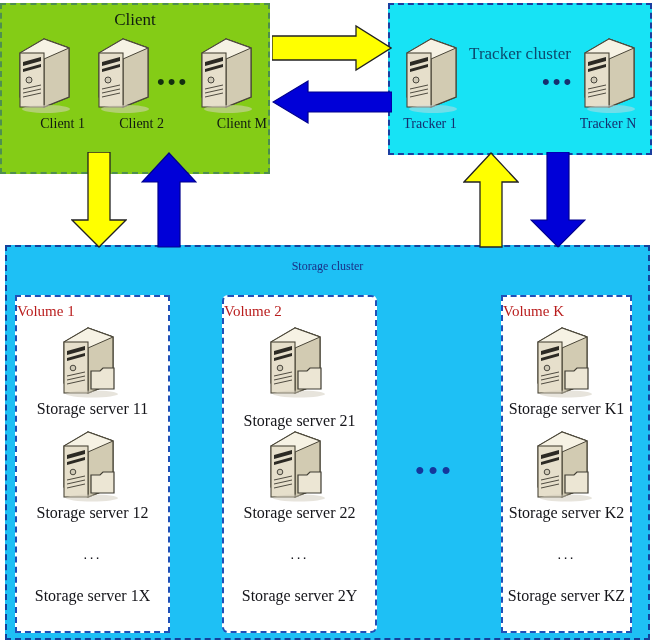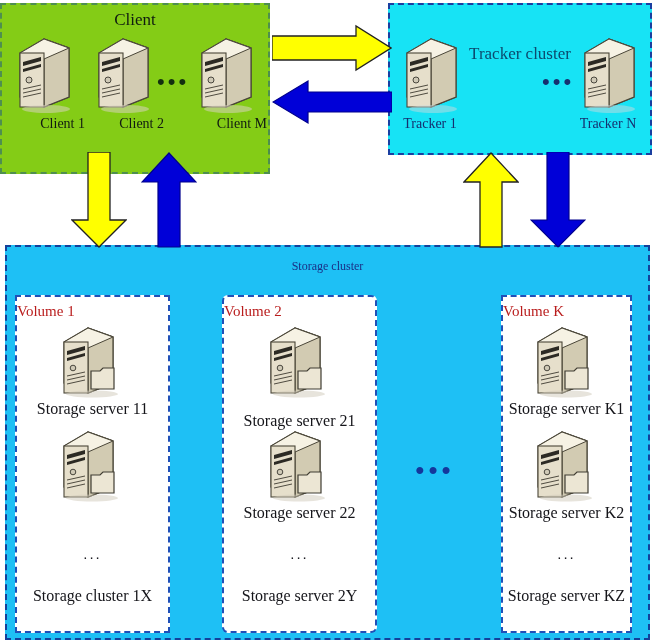--- a/index.html
+++ b/index.html
@@ -254,22 +254,23 @@
           <polygon points="10,17 34,3 59,12 34,23" fill="#f6f2e4" stroke="#4a4638" stroke-width="1"></polygon>
           <rect x="10" y="17" width="24" height="51" fill="#e6dfcb" stroke="#4a4638" stroke-width="1.1"></rect>
           <polygon points="13,26 31,21 31,25 13,30" fill="#2c2a24"></polygon>
           <polygon points="13,33 31,28 31,31 13,36" fill="#2c2a24"></polygon>
           <circle cx="19" cy="43" r="2.8" fill="#cfc9b6" stroke="#3a3830" stroke-width="0.9"></circle>
           <path d="M13,51 L31,47 M13,55 L31,51 M13,59 L31,55" stroke="#3d3a30" stroke-width="0.9" fill="none"></path>
           <path d="M37,46 L46,46 L49,43 L60,43 L60,64 L37,64 Z" fill="#ece6d4" stroke="#3f3c32" stroke-width="1.2"></path>
           <ellipse cx="38" cy="69" rx="26" ry="3.5" fill="#cfcab9" opacity="0.5"></ellipse>
         </svg>
       </div>
+      <div class="vol-small" style="top:207px;">Storage server 12</div>
       <div class="vol-dots" style="top:248px;">...</div>
-      <div class="vol-small" style="top:290px;">Storage cluster 1X</div>
+      <div class="vol-small" style="top:290px;">Storage server 1X</div>
     </div>
 
     <div class="vol" style="left:215px; top:48px; width:155px; height:338px;border-radius:6px;">
       <div class="vol-title">Volume 2</div>
       <div class="vol-row" style="top:28px;">
         <svg width="78" height="74" viewBox="0 0 78 74">
           <polygon points="10,17 34,3 59,12 59,58 34,68 10,58" fill="#ece6d4" stroke="#4a4638" stroke-width="1.2"></polygon>
           <polygon points="34,3 59,12 59,58 34,68" fill="#d2cbb2" stroke="#4a4638" stroke-width="1.2"></polygon>
           <polygon points="10,17 34,3 59,12 34,23" fill="#f6f2e4" stroke="#4a4638" stroke-width="1"></polygon>
           <rect x="10" y="17" width="24" height="51" fill="#e6dfcb" stroke="#4a4638" stroke-width="1.1"></rect>

